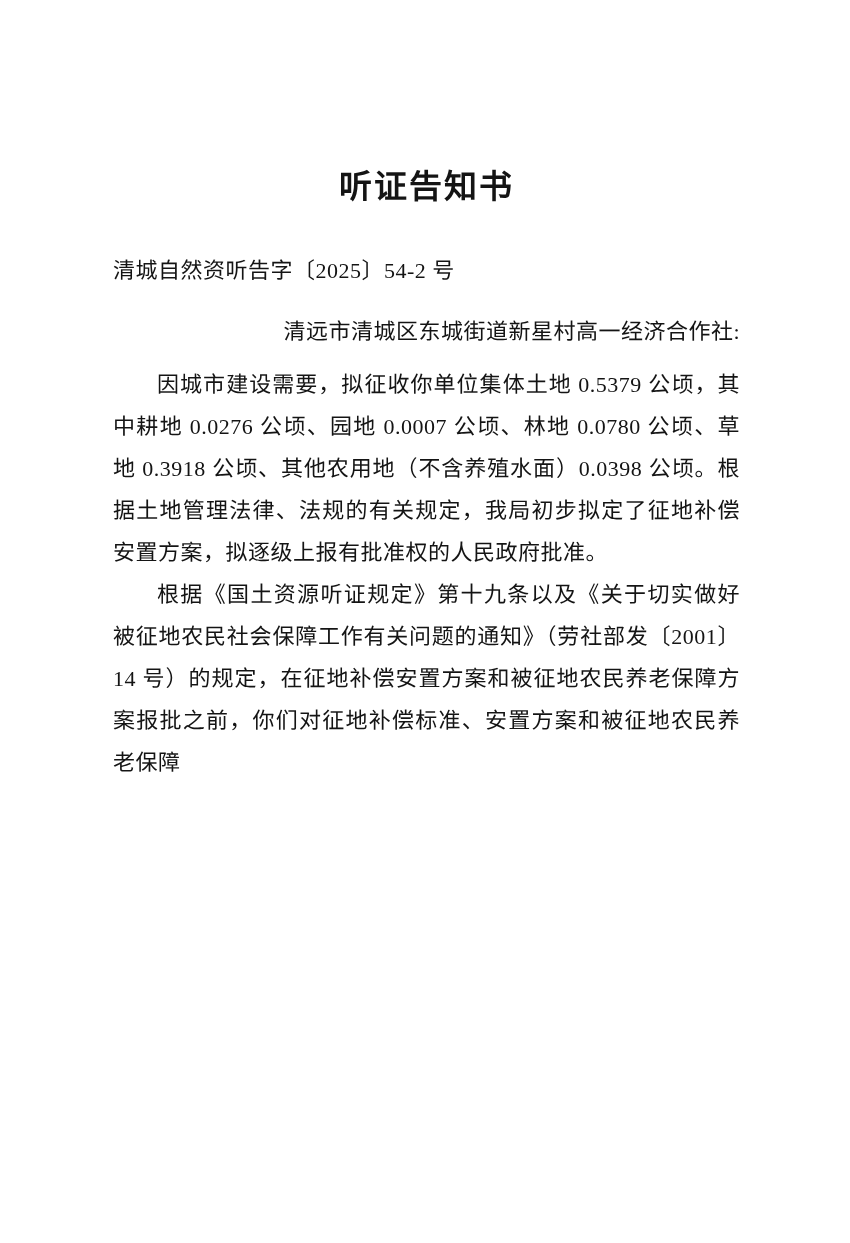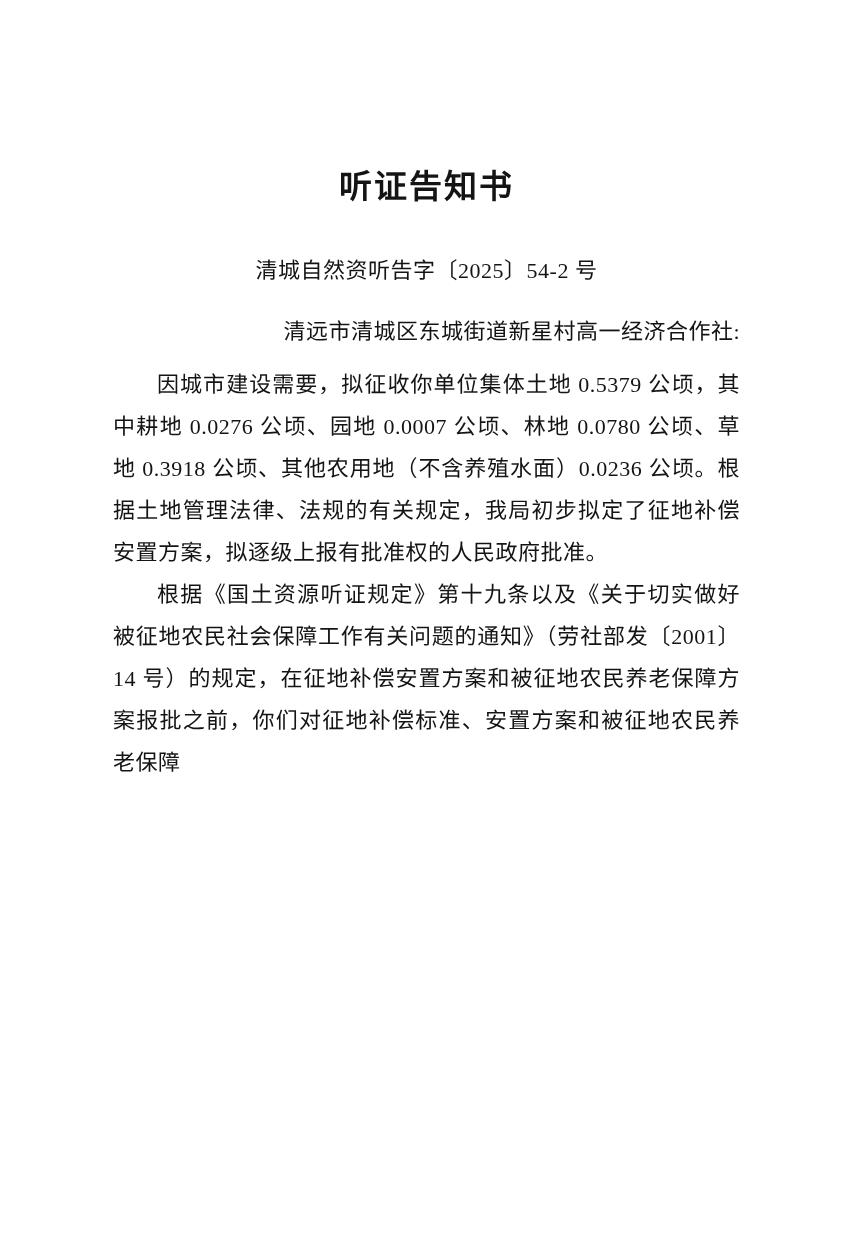--- a/index.html
+++ b/index.html
@@ -25,21 +25,21 @@
   .doc-title {
     margin: 166px 0 0 0;
     text-align: center;
     font-size: 33px;
     font-weight: 700;
     line-height: 42px;
     letter-spacing: 2px;
   }
   .ref-number {
     margin-top: 42px;
-    text-align: center;
+    text-align: left;
     font-size: 22px;
     line-height: 42px;
     letter-spacing: 0.5px;
   }
   .addressee {
     margin-top: 19px;
     margin-bottom: 11px;
     text-align: right;
     font-size: 22px;
     line-height: 42px;
@@ -58,18 +58,18 @@
 <body>
 
 <div class="page">
   <div class="doc-body">
     <h1 class="doc-title">听证告知书</h1>
 
     <div class="ref-number">清城自然资听告字〔2025〕54-2 号</div>
 
     <div class="addressee">清远市清城区东城街道新星村高一经济合作社:</div>
 
-    <p class="para">因城市建设需要，拟征收你单位集体土地 0.5379 公顷，其中耕地 0.0276 公顷、园地 0.0007 公顷、林地 0.0780 公顷、草地 0.3918 公顷、其他农用地（不含养殖水面）0.0236 公顷。根据土地管理法律、法规的有关规定，我局初步拟定了征地补偿安置方案，拟逐级上报有批准权的人民政府批准。</p>
+    <p class="para">因城市建设需要，拟征收你单位集体土地 0.5379 公顷，其中耕地 0.0276 公顷、园地 0.0007 公顷、林地 0.0780 公顷、草地 0.3918 公顷、其他农用地（不含养殖水面）0.0398 公顷。根据土地管理法律、法规的有关规定，我局初步拟定了征地补偿安置方案，拟逐级上报有批准权的人民政府批准。</p>
 
 
     <p class="para">根据《国土资源听证规定》第十九条以及《关于切实做好被征地农民社会保障工作有关问题的通知》（劳社部发〔2001〕14 号）的规定，在征地补偿安置方案和被征地农民养老保障方案报批之前，你们对征地补偿标准、安置方案和被征地农民养老保障</p>
   </div>
 </div>
 
 </body></html>

